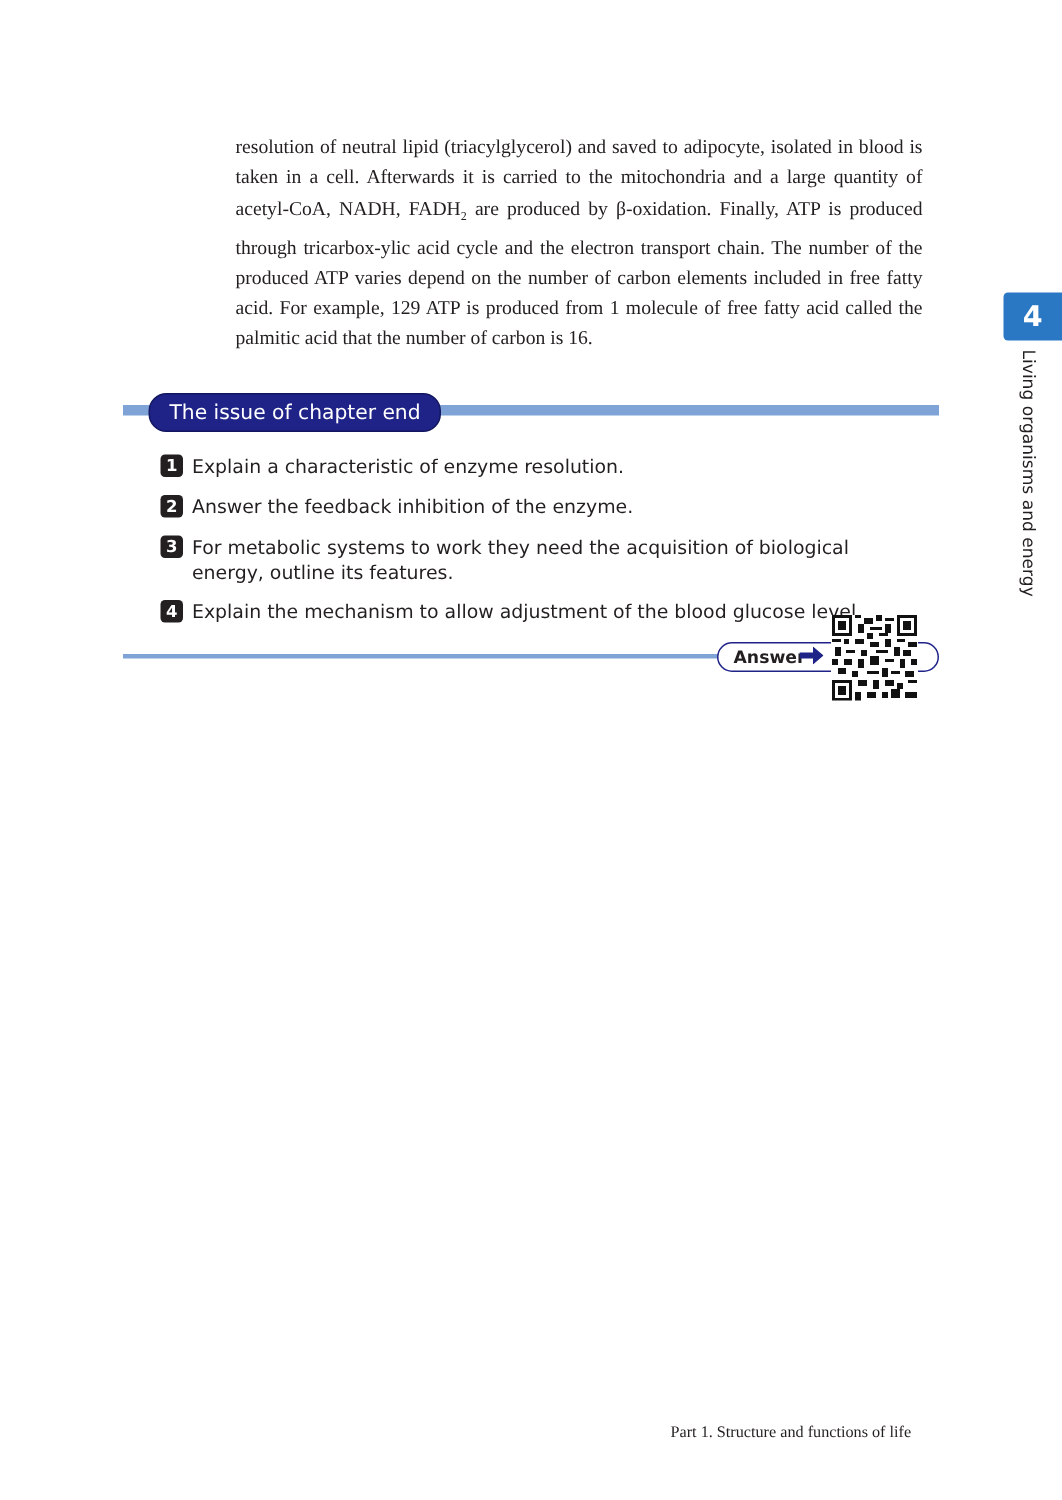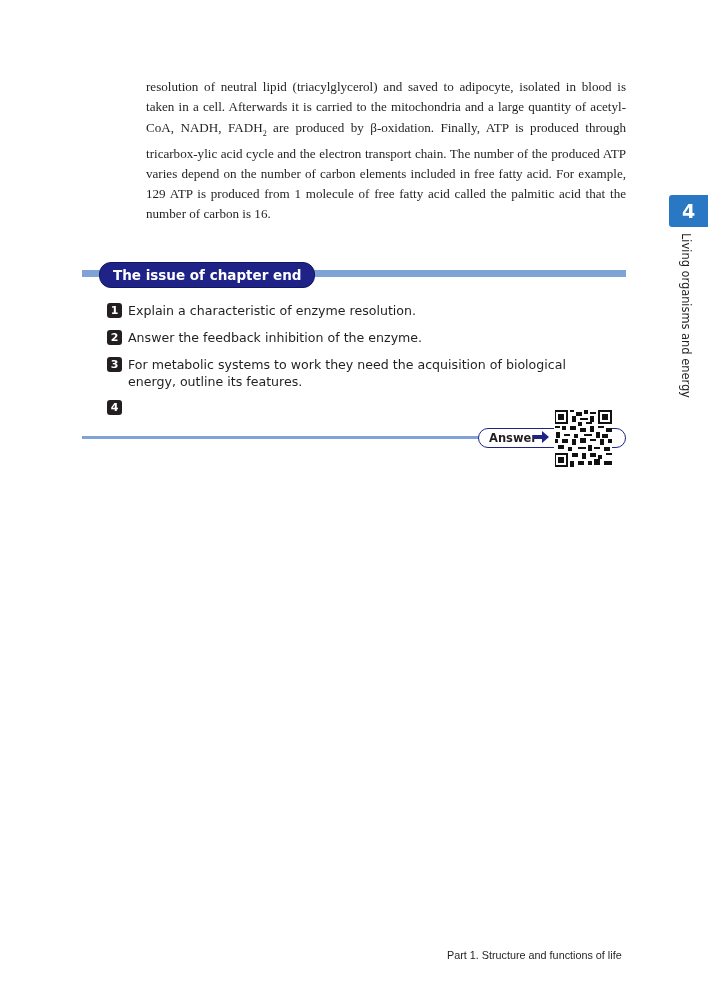--- a/index.html
+++ b/index.html
@@ -1,49 +1,49 @@
 <!DOCTYPE html>
 <html><head>
 <meta charset="utf-8">
 <style>
   html, body { margin:0; padding:0; }
   body { width:708px; height:1000px; background:#ffffff; position:relative; overflow:hidden;
          font-family:"Liberation Sans", sans-serif; color:#231f20; }
   .body-text { position:absolute; left:146px; top:77px; width:480px;
                font-family:"Liberation Serif", "DejaVu Serif", serif; font-size:13.1px;
                line-height:20.3px; text-align:justify; color:#231f20; }
-  .body-text p { margin:0; }
+  .body-text p { margin:11px; }
   .chapter-tab { position:absolute; left:669px; top:195px; width:39px; height:32px;
                  background:#2a77c4; border-radius:3px 0 0 3px; color:#fff;
                  font-family:"DejaVu Sans", sans-serif; font-weight:bold; font-size:19px;
                  display:flex; align-items:center; justify-content:center; }
   .chapter-side { position:absolute; left:678px; top:233px; width:16px; height:160px; }
   .chapter-side span { position:absolute; left:0; top:0; white-space:nowrap;
                  transform-origin:0 0; transform:translate(15px,0) rotate(90deg);
                  font-family:"DejaVu Sans", sans-serif; font-size:11.4px; color:#231f20; }
   .section-bar { position:absolute; left:82px; top:270px; width:544px; height:7px; background:#7fa3d6; }
   .section-pill { position:absolute; left:99px; top:262px; height:24px; padding:0 13px;
                   background:#1f2388; border-radius:12px; color:#fff;
-                  font-family:"DejaVu Sans", sans-serif; font-weight:bold; font-size:13.5px;
+                  font-family:"DejaVu Sans", sans-serif; font-weight:normal; font-size:13.5px;
                   line-height:24px; border:1px solid #121660; }
   .q-list { position:absolute; left:107px; top:302px; width:510px; }
   .q-item { position:relative; padding-left:21px; font-family:"DejaVu Sans", sans-serif;
             font-size:12.6px; line-height:17px; color:#231f20; }
   .q-item .num { position:absolute; left:0; top:1px; width:15px; height:15px; background:#231f20;
                  color:#fff; border-radius:3px; font-weight:bold; font-size:11px; line-height:15px;
                  text-align:center; }
   .q1 { margin-bottom:10px; } .q2 { margin-bottom:10px; } .q3 { margin-bottom:9px; }
   .bottom-rule { position:absolute; left:82px; top:436px; width:398px; height:3px; background:#7fa3d6; }
   .answer-cap { position:absolute; left:478px; top:428px; width:146px; height:18px;
                 border:1.5px solid #1f2388; border-radius:10px; background:#fff; }
   .answer-label { position:absolute; left:489px; top:429px; font-family:"DejaVu Sans", sans-serif;
                   font-weight:bold; font-size:11.5px; line-height:18px; color:#231f20; }
   .answer-arrow { position:absolute; left:533px; top:431px; width:16px; height:12px; }
   .qr { position:absolute; left:554px; top:410px; width:58px; height:57px; background:#fff; }
-  .footer-part { position:absolute; left:447px; top:949px; font-family:Liberation Sans, sans-serif;
+  .footer-part { position:absolute; left:447px; top:949px; font-family:Liberation Serif, serif;
                  font-size:10.8px; color:#231f20; white-space:nowrap; }
   .footer-page { position:absolute; left:645px; top:1000px; font-family:"DejaVu Sans", sans-serif;
                  font-size:13.5px; color:#7f1d1d;font-weight:bold; }
 </style>
 </head>
 <body>
 
 <div class="body-text">
   <p><span>resolution of neutral lipid (triacylglycerol) and saved to adipocyte, isolated in blood is taken in a cell. Afterwards it is carried to the mitochondria and a large quantity of acetyl-CoA, NADH, FADH</span><sub style="font-size:8px;">2</sub><span> are produced by β-oxidation. Finally, ATP is produced through tricarbox-ylic acid cycle and the electron transport chain. The number of the produced ATP varies depend on the number of carbon elements included in free fatty acid. For example, 129 ATP is produced from 1 molecule of free fatty acid called the palmitic acid that the number of carbon is 16.</span></p>
 </div>
@@ -66,20 +66,21 @@
   <div class="q-item q2">
     <span class="num">2</span>
     <span>Answer the feedback inhibition of the enzyme.</span>
   </div>
   <div class="q-item q3">
     <span class="num">3</span>
     <span style="display:block;width:460px;">For metabolic systems to work they need the acquisition of biological energy, outline its features.</span>
   </div>
   <div class="q-item q4">
     <span class="num">4</span>
+    <span>Explain the mechanism to allow adjustment of the blood glucose level.</span>
   </div>
 </div>
 
 <div class="bottom-rule"></div>
 <div class="answer-cap"></div>
 <span class="answer-label">Answer</span>
 <svg class="answer-arrow" viewBox="0 0 16 12">
   <path d="M0 4 H9 V0 L16 6 L9 12 V8 H0 Z" fill="#1f2388"></path>
 </svg>
 

